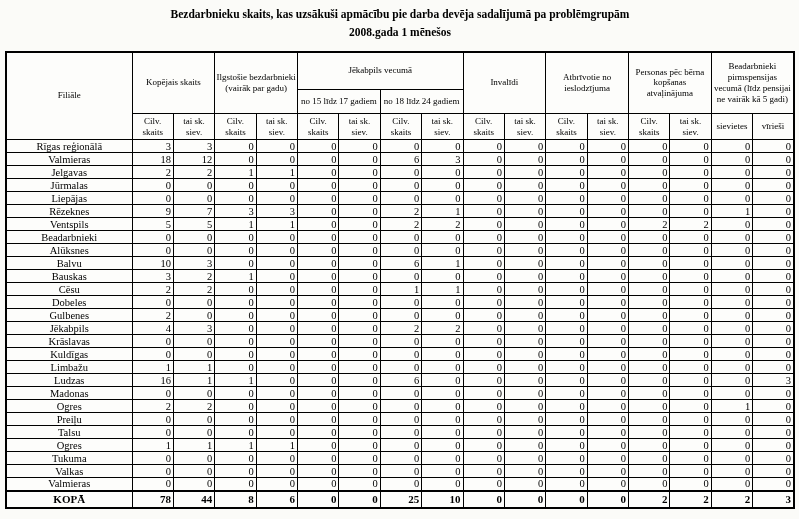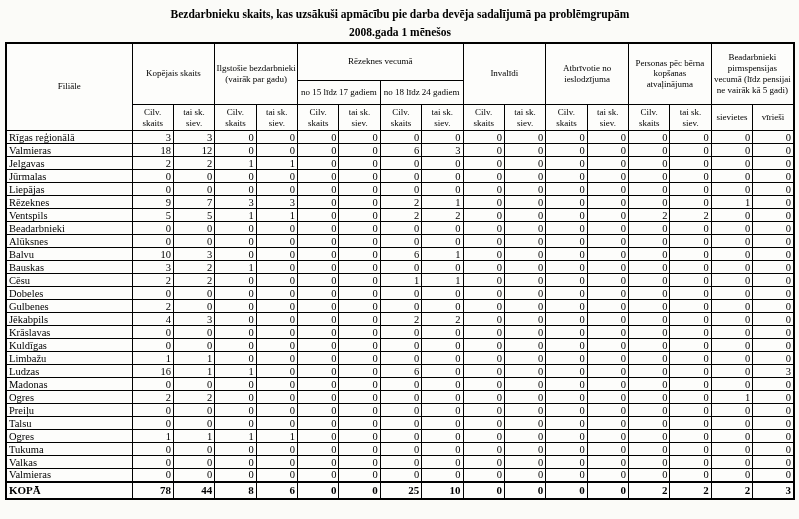--- a/index.html
+++ b/index.html
@@ -9,20 +9,21 @@
     font-family: "Liberation Serif", serif;
     color: #000;
     overflow: hidden;
   }
   .page { padding: 6px 4px 0 5px; }
   .title {
     text-align: center;
     font-weight: bold;
     font-size: 11.5px;
     line-height: 1.55;
+    margin-bottom: 9px;
   }
   table {
     border-collapse: collapse;
     table-layout: fixed;
     width: 790px;
     border: 2px solid #000;
     background: #fdfdfb;
   }
   th, td { border: 1px solid #000; overflow: hidden; }
   col.col-filiale { width: 126px; }
@@ -34,21 +35,21 @@
     vertical-align: middle;
     padding: 1px 1px;
   }
   tr.hrow1 { height: 38px; }
   tr.hrow2 { height: 24px; }
   tr.hrow3 { height: 26px; }
   tbody tr { height: 13px; }
   tbody th {
     font-weight: normal;
     font-size: 10.5px;
-    text-align: left;
+    text-align: center;
     vertical-align: middle;
     padding: 0 2px;
     white-space: nowrap;
   }
   tbody td {
     font-size: 10.5px;
     text-align: right;
     vertical-align: middle;
     padding: 0 2px;
   }
@@ -87,21 +88,21 @@
         <col>
         <col>
         <col>
         <col>
     </colgroup>
     <thead>
       <tr class="hrow1">
         <th rowspan="3">Filiāle</th>
         <th colspan="2" rowspan="2">Kopējais skaits</th>
         <th colspan="2" rowspan="2">Ilgstošie bezdarbnieki (vairāk par gadu)</th>
-        <th colspan="4">Rēzeknes vecumā</th>
+        <th colspan="4">Jēkabpils vecumā</th>
         <th colspan="2" rowspan="2">Invalīdi</th>
         <th colspan="2" rowspan="2">Atbrīvotie no ieslodzījuma</th>
         <th colspan="2" rowspan="2">Personas pēc bērna kopšanas atvaļinājuma</th>
         <th colspan="2" rowspan="2">Beadarbnieki pirmspensijas vecumā (līdz pensijai ne vairāk kā 5 gadi)</th>
       </tr>
       <tr class="hrow2">
         <th colspan="2">no 15 līdz 17 gadiem</th>
         <th colspan="2">no 18 līdz 24 gadiem</th>
       </tr>
       <tr class="hrow3" id="subheader-row">

